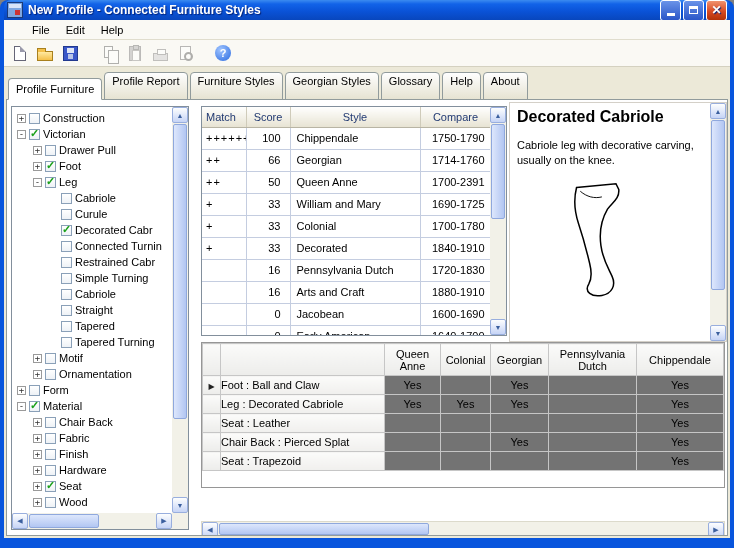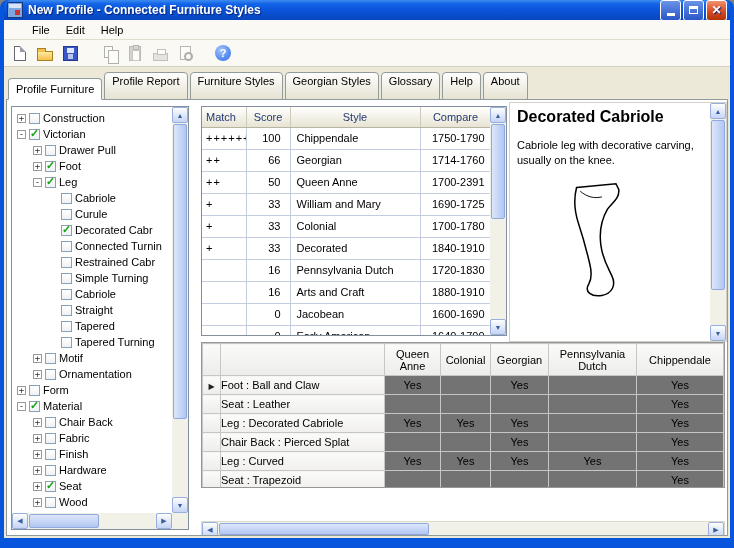--- a/index.html
+++ b/index.html
@@ -490,52 +490,43 @@
                 <td class="rowsel cur"></td>
                 <td class="rowlabel">Foot : Ball and Claw</td>
                 <td class="val">Yes</td>
                 <td class="val"></td>
                 <td class="val">Yes</td>
                 <td class="val"></td>
                 <td class="val">Yes</td>
               </tr>
               <tr>
                 <td class="rowsel"></td>
-                <td class="rowlabel">Seat : Leather</td>
-                <td class="val"></td>
-                <td class="val"></td>
-                <td class="val"></td>
+                <td class="rowlabel">Leg : Decorated Cabriole</td>
+                <td class="val">Yes</td>
+                <td class="val">Yes</td>
+                <td class="val">Yes</td>
                 <td class="val"></td>
                 <td class="val">Yes</td>
               </tr>
               <tr>
                 <td class="rowsel"></td>
-                <td class="rowlabel">Leg : Decorated Cabriole</td>
-                <td class="val">Yes</td>
-                <td class="val">Yes</td>
-                <td class="val">Yes</td>
+                <td class="rowlabel">Seat : Leather</td>
+                <td class="val"></td>
+                <td class="val"></td>
+                <td class="val"></td>
                 <td class="val"></td>
                 <td class="val">Yes</td>
               </tr>
               <tr>
                 <td class="rowsel"></td>
                 <td class="rowlabel">Chair Back : Pierced Splat</td>
                 <td class="val"></td>
                 <td class="val"></td>
                 <td class="val">Yes</td>
                 <td class="val"></td>
-                <td class="val">Yes</td>
-              </tr>
-              <tr>
-                <td class="rowsel"></td>
-                <td class="rowlabel">Leg : Curved</td>
-                <td class="val">Yes</td>
-                <td class="val">Yes</td>
-                <td class="val">Yes</td>
-                <td class="val">Yes</td>
                 <td class="val">Yes</td>
               </tr>
               <tr>
                 <td class="rowsel"></td>
                 <td class="rowlabel">Seat : Trapezoid</td>
                 <td class="val"></td>
                 <td class="val"></td>
                 <td class="val"></td>
                 <td class="val"></td>
                 <td class="val">Yes</td>

